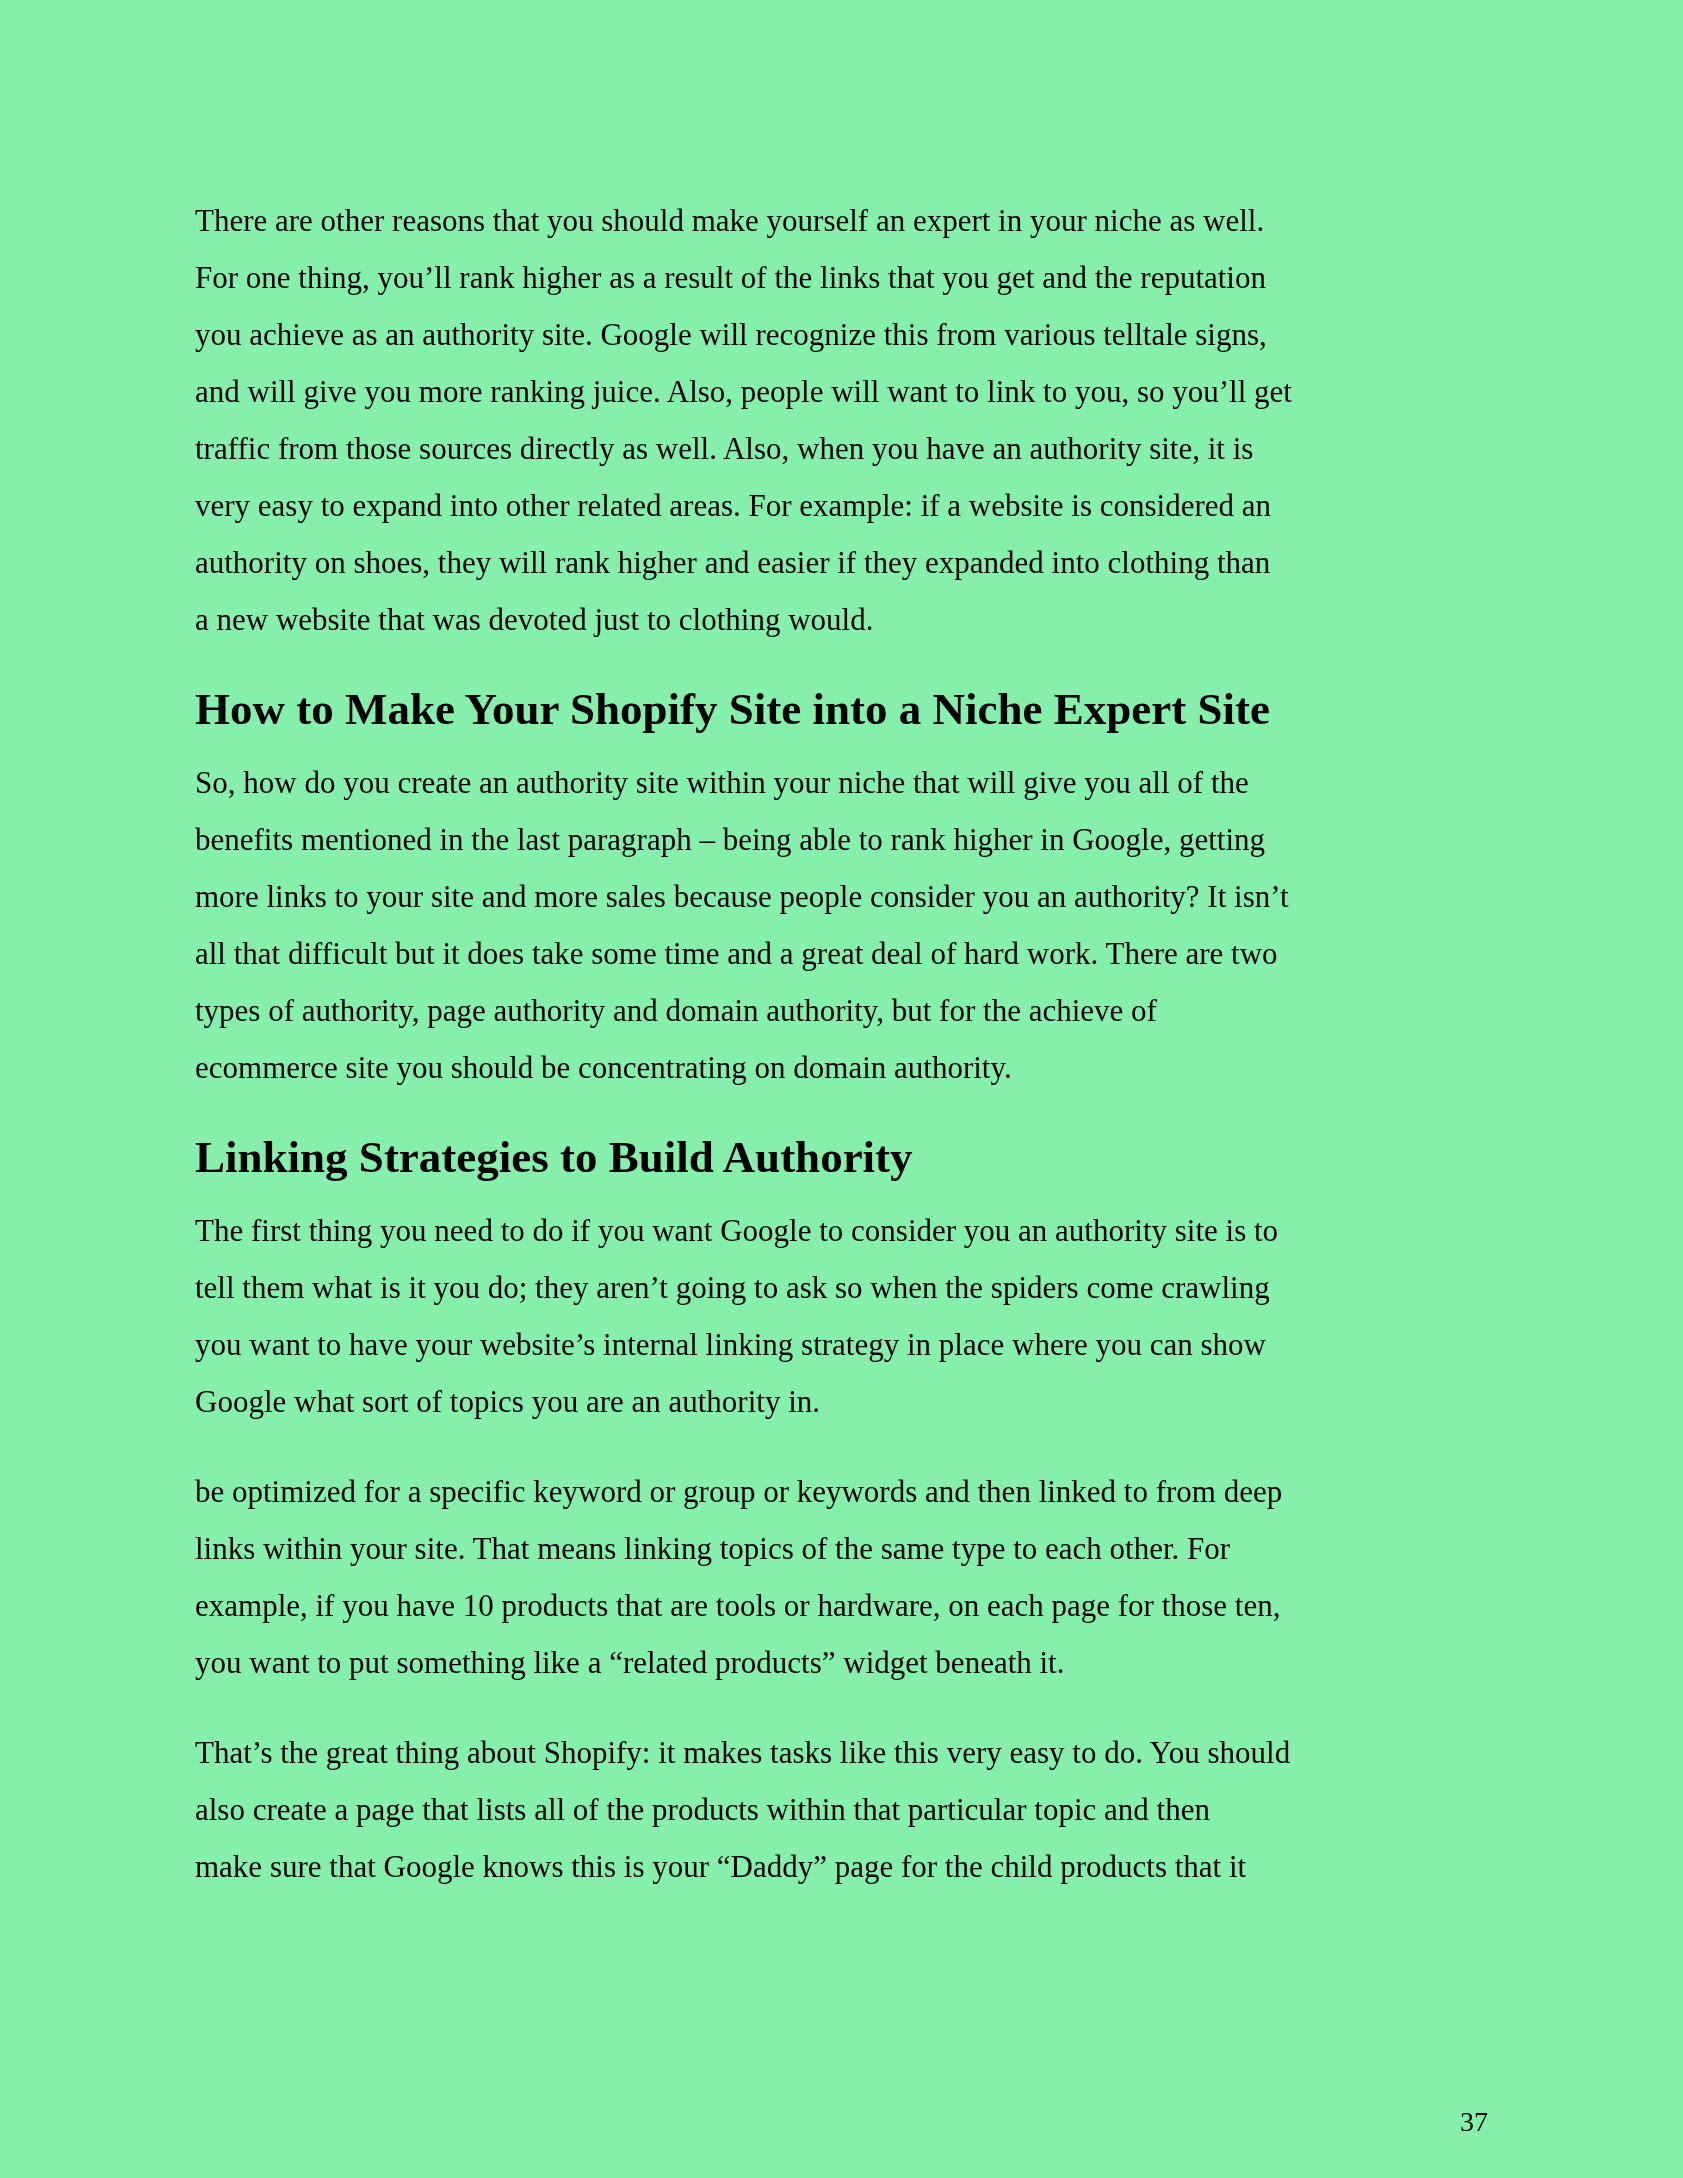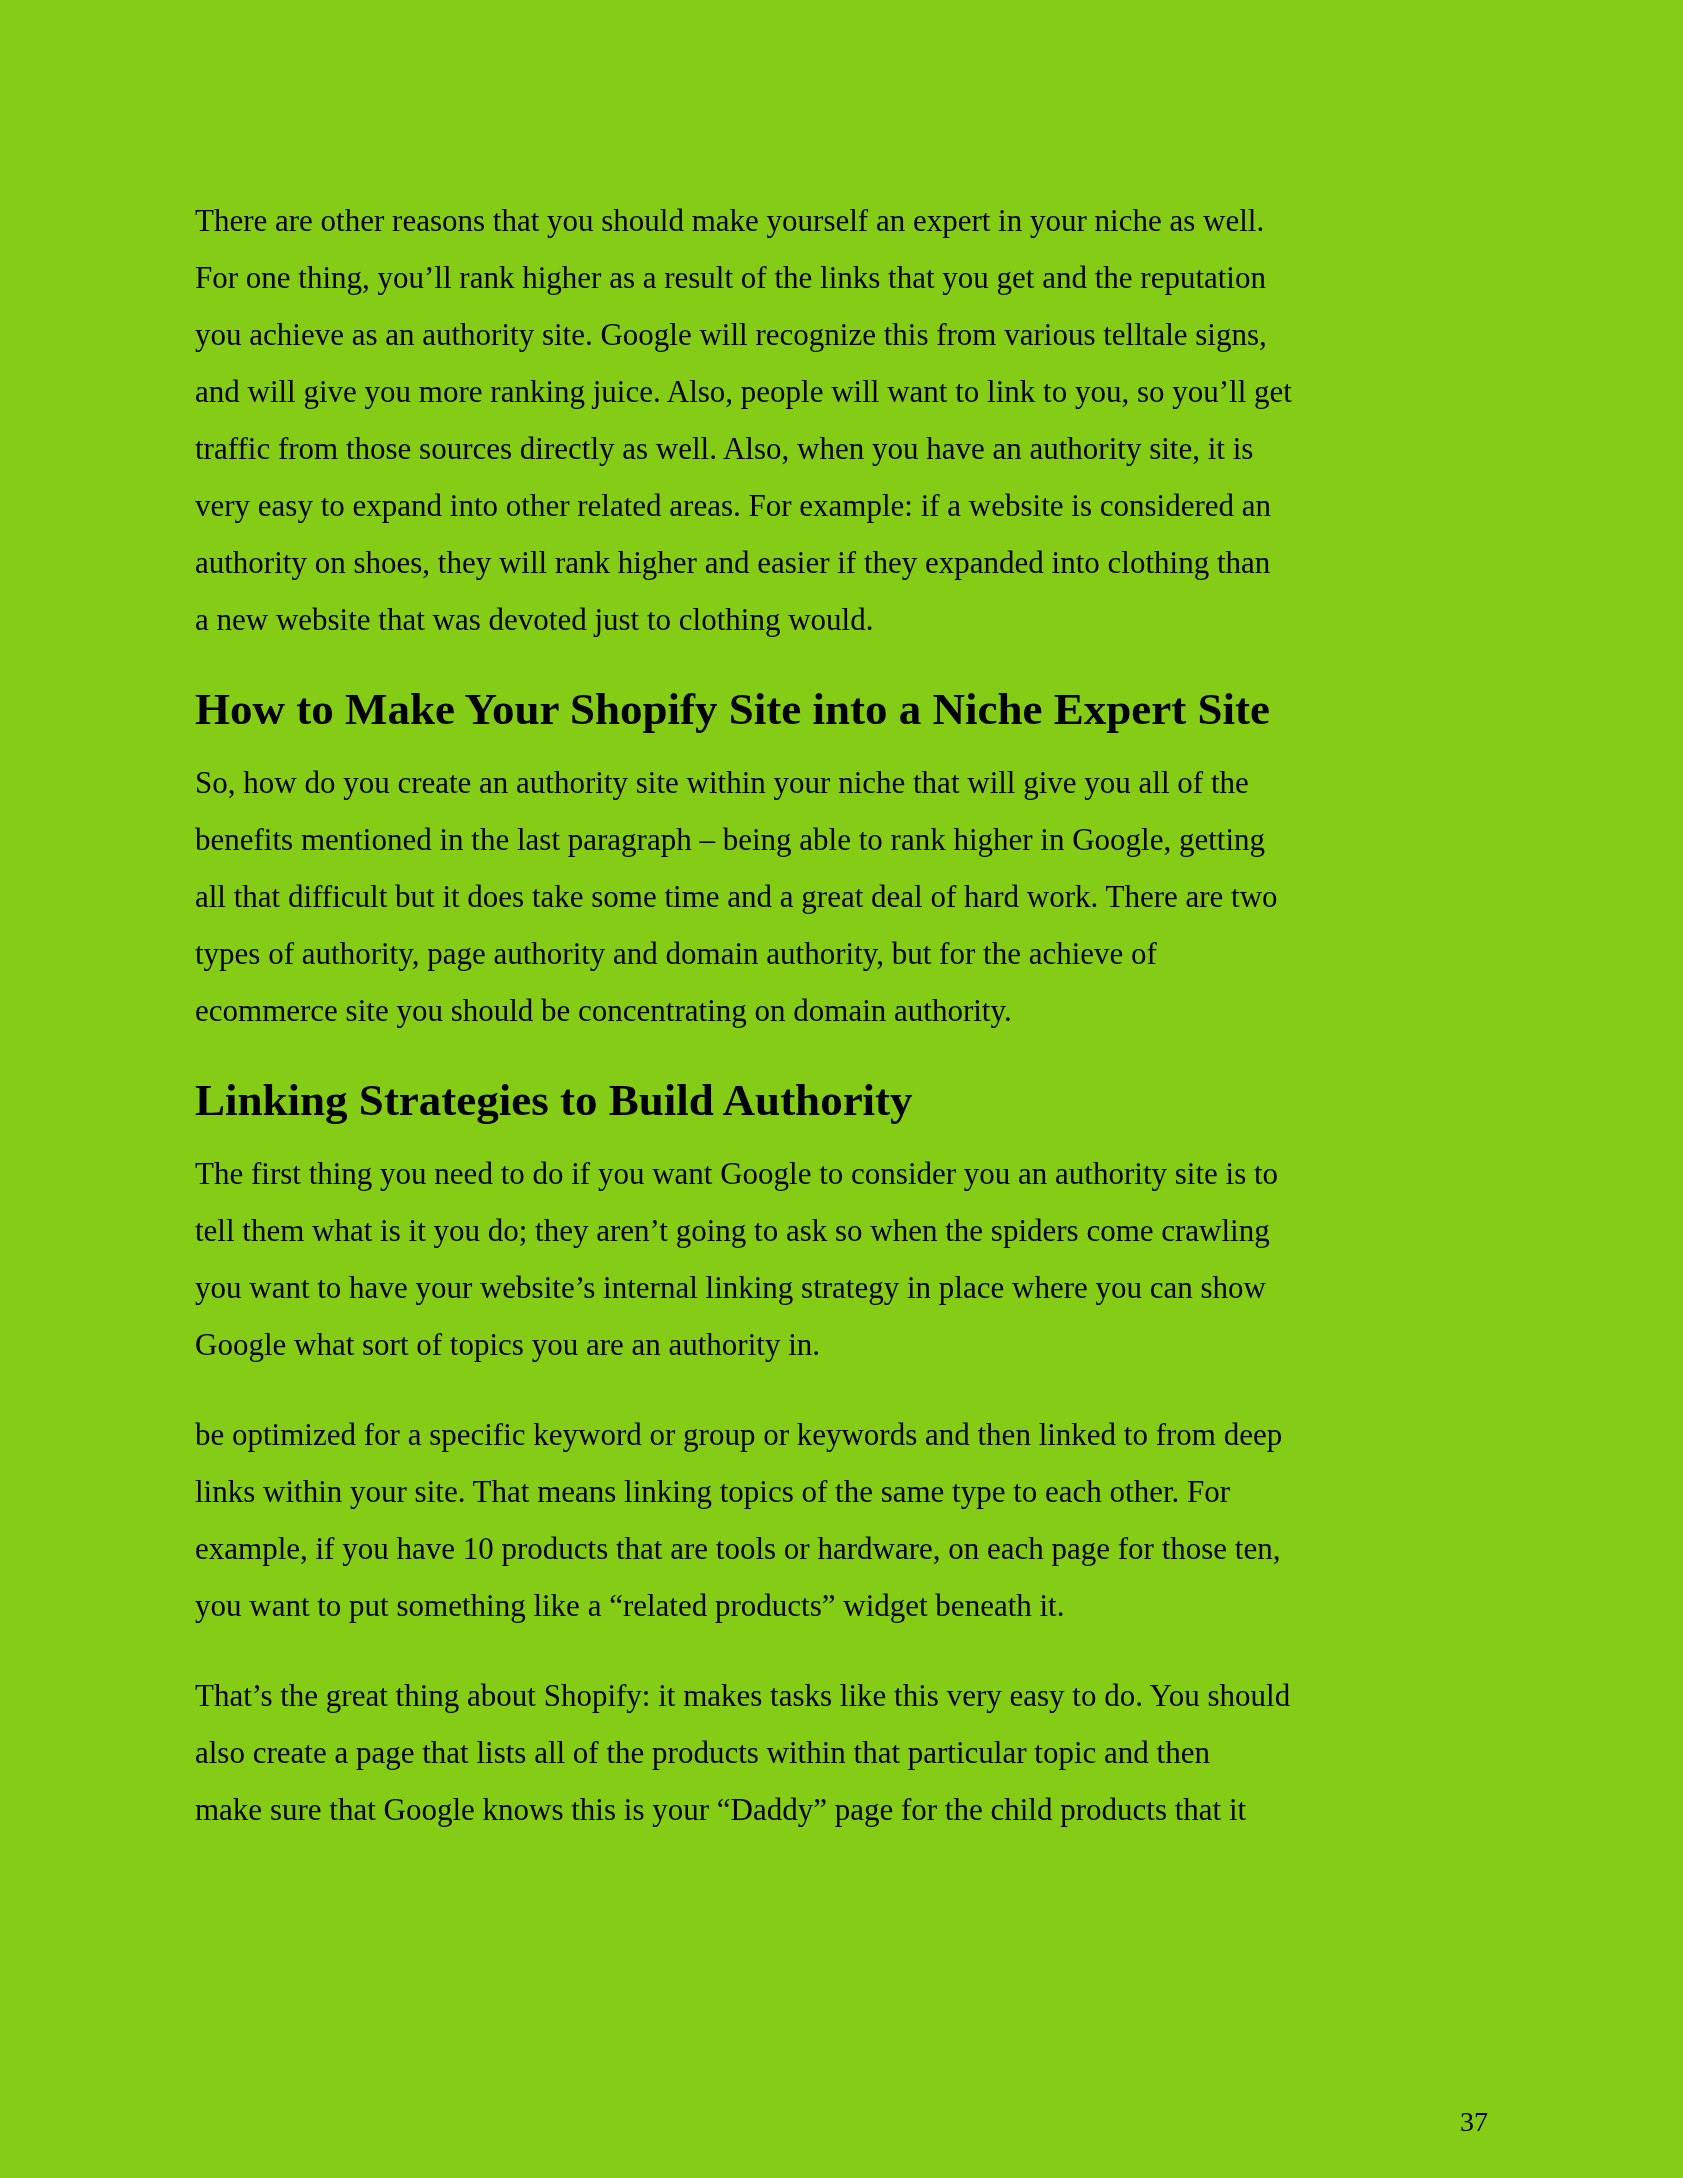--- a/index.html
+++ b/index.html
@@ -4,21 +4,21 @@
 <style>
   html, body {
     margin: 0;
     padding: 0;
     background: #ffffff;
   }
   .page {
     position: relative;
     width: 1683px;
     height: 2178px;
-    background: #84cc16;
+    background: #86efac;
     overflow: hidden;
     font-family: "Liberation Serif", "DejaVu Serif", serif;
     color: #000000;
   }
   .content {
     position: absolute;
     left: 195px;
     top: 192px;
     width: 1293px;
     font-size: 31px;
@@ -62,20 +62,21 @@
       <span class="line">very easy to expand into other related areas. For example: if a website is considered an</span>
       <span class="line">authority on shoes, they will rank higher and easier if they expanded into clothing than</span>
       <span class="line">a new website that was devoted just to clothing would.</span>
     </p>
 
     <h2 class="heading">How to Make Your Shopify Site into a Niche Expert Site</h2>
 
     <p class="para">
       <span class="line">So, how do you create an authority site within your niche that will give you all of the</span>
       <span class="line">benefits mentioned in the last paragraph – being able to rank higher in Google, getting</span>
+      <span class="line">more links to your site and more sales because people consider you an authority? It isn’t</span>
       <span class="line">all that difficult but it does take some time and a great deal of hard work. There are two</span>
       <span class="line">types of authority, page authority and domain authority, but for the achieve of</span>
       <span class="line">ecommerce site you should be concentrating on domain authority.</span>
     </p>
 
     <h2 class="heading">Linking Strategies to Build Authority</h2>
 
     <p class="para">
       <span class="line">The first thing you need to do if you want Google to consider you an authority site is to</span>
       <span class="line">tell them what is it you do; they aren’t going to ask so when the spiders come crawling</span>

